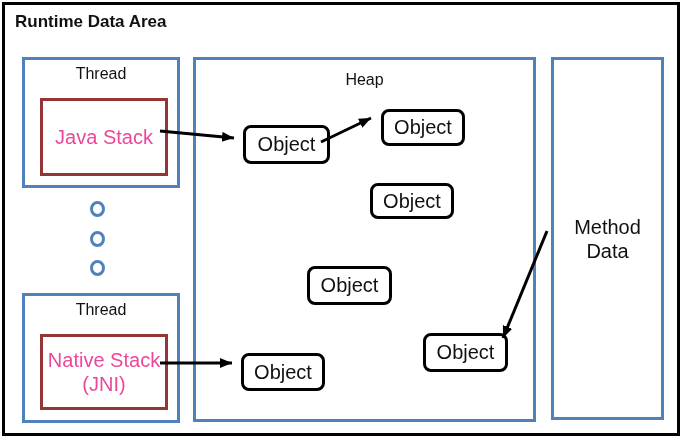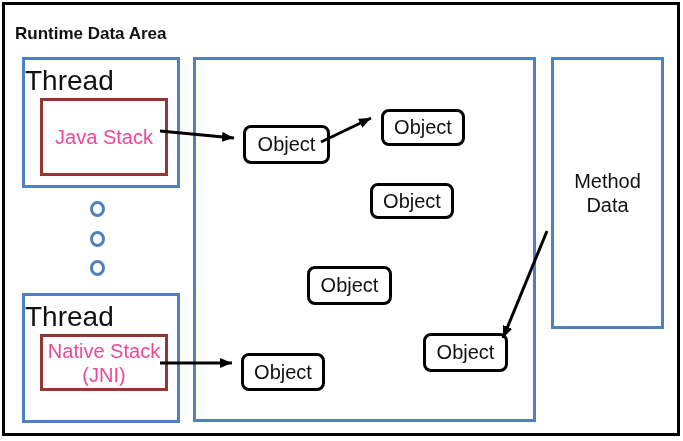--- a/index.html
+++ b/index.html
@@ -24,46 +24,46 @@
     background: #ffffff;
   }
   .diagram-title {
     position: absolute;
     left: 10px; top: 7px;
     font-size: 17px;
     font-weight: bold;
     color: #111;
     letter-spacing: 0px;
     white-space: nowrap;
-    margin-top: 12px;
   }
   .box {
     position: absolute;
     box-sizing: border-box;
     background: #ffffff;
   }
   .blue-box   { border: 3px solid var(--blue, #4f81bd); }
   .maroon-box { border: 3px solid var(--maroon, #943634); }
   .box-label {
     width: 100%;
-    font-size: 28px;
+    text-align: center;
+    font-size: 16px;
     color: #111;
     margin-top: 5px;
     white-space: nowrap;
   }
   .thread-top    { left: 17px;  top: 52px;  width: 158px; height: 131px; }
   .thread-bottom { left: 17px;  top: 288px; width: 158px; height: 130px; }
   .java-stack    { left: 15px;  top: 38px;  width: 128px; height: 78px;
                    display: flex; align-items: center; justify-content: center; }
-  .native-stack  { left: 15px;  top: 38px;  width: 128px; height: 57px;
+  .native-stack  { left: 15px;  top: 38px;  width: 128px; height: 76px;
                    display: flex; flex-direction: column; align-items: center; justify-content: center; }
   .stack-text { font-size: 20px; color: #ec4899; text-align: center; line-height: 24px; white-space: nowrap; }
   .heap-box   { left: 188px; top: 52px; width: 343px; height: 365px; }
   .heap-label { position: absolute; left: 0; top: 6px; }
-  .method-box { left: 546px; top: 52px; width: 113px; height: 272px;
+  .method-box { left: 546px; top: 52px; width: 113px; height: 363px;
                 display: flex; flex-direction: column; align-items: center; justify-content: center; }
   .method-text { font-size: 20px; color: #111; text-align: center; line-height: 24px; white-space: nowrap; }
   .object-box {
     position: absolute;
     box-sizing: border-box;
     border: 3px solid var(--black, #000);
     border-radius: 8px;
     background: #ffffff;
     display: flex; align-items: center; justify-content: center;
     font-size: 20px;
@@ -116,20 +116,21 @@
 
     <div class="box blue-box thread-bottom">
       <div class="box-label">Thread</div>
       <div class="box maroon-box native-stack">
         <span class="stack-text">Native Stack</span>
         <span class="stack-text">(JNI)</span>
       </div>
     </div>
 
     <div class="box blue-box heap-box">
+      <div class="box-label heap-label">Heap</div>
       <div class="object-box obj-1">Object</div>
       <div class="object-box obj-2">Object</div>
       <div class="object-box obj-3">Object</div>
       <div class="object-box obj-4">Object</div>
       <div class="object-box obj-5">Object</div>
       <div class="object-box obj-6">Object</div>
     </div>
 
     <div class="box blue-box method-box">
       <span class="method-text">Method</span>

